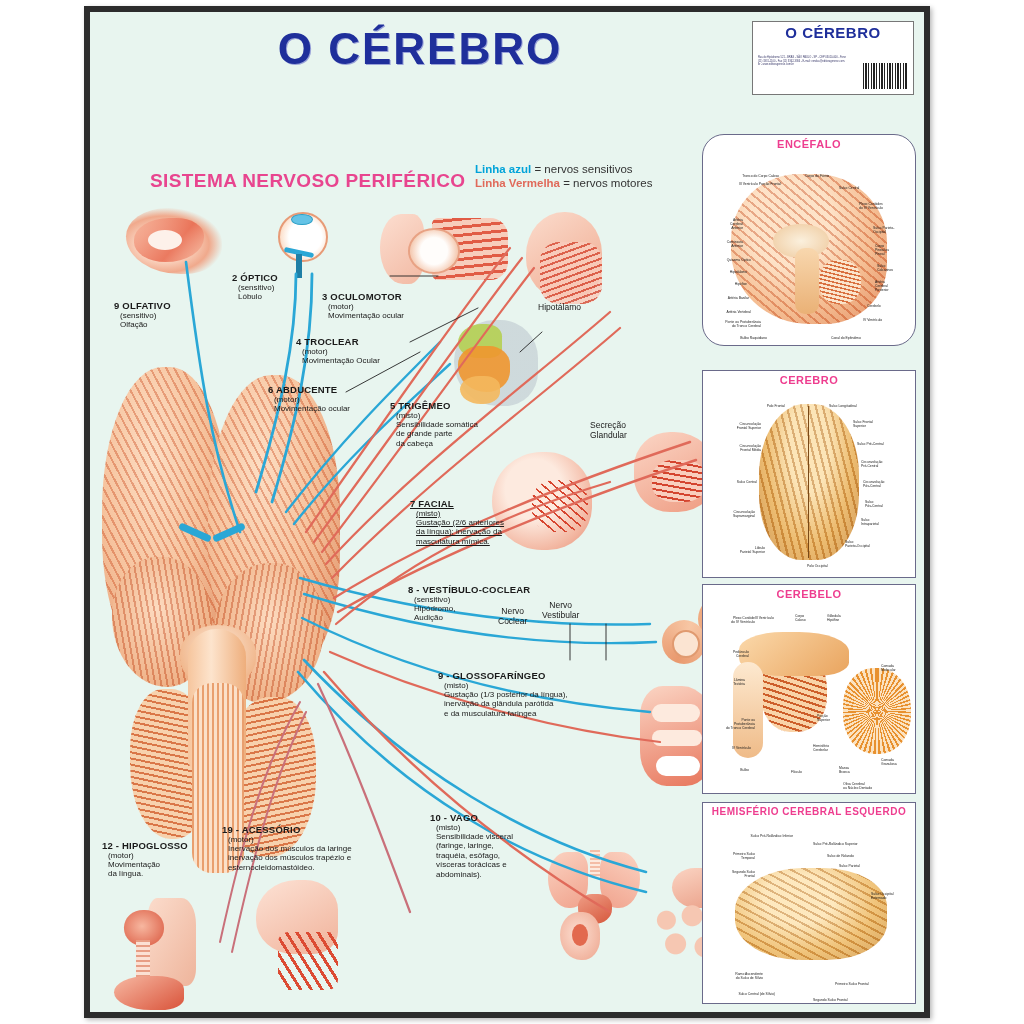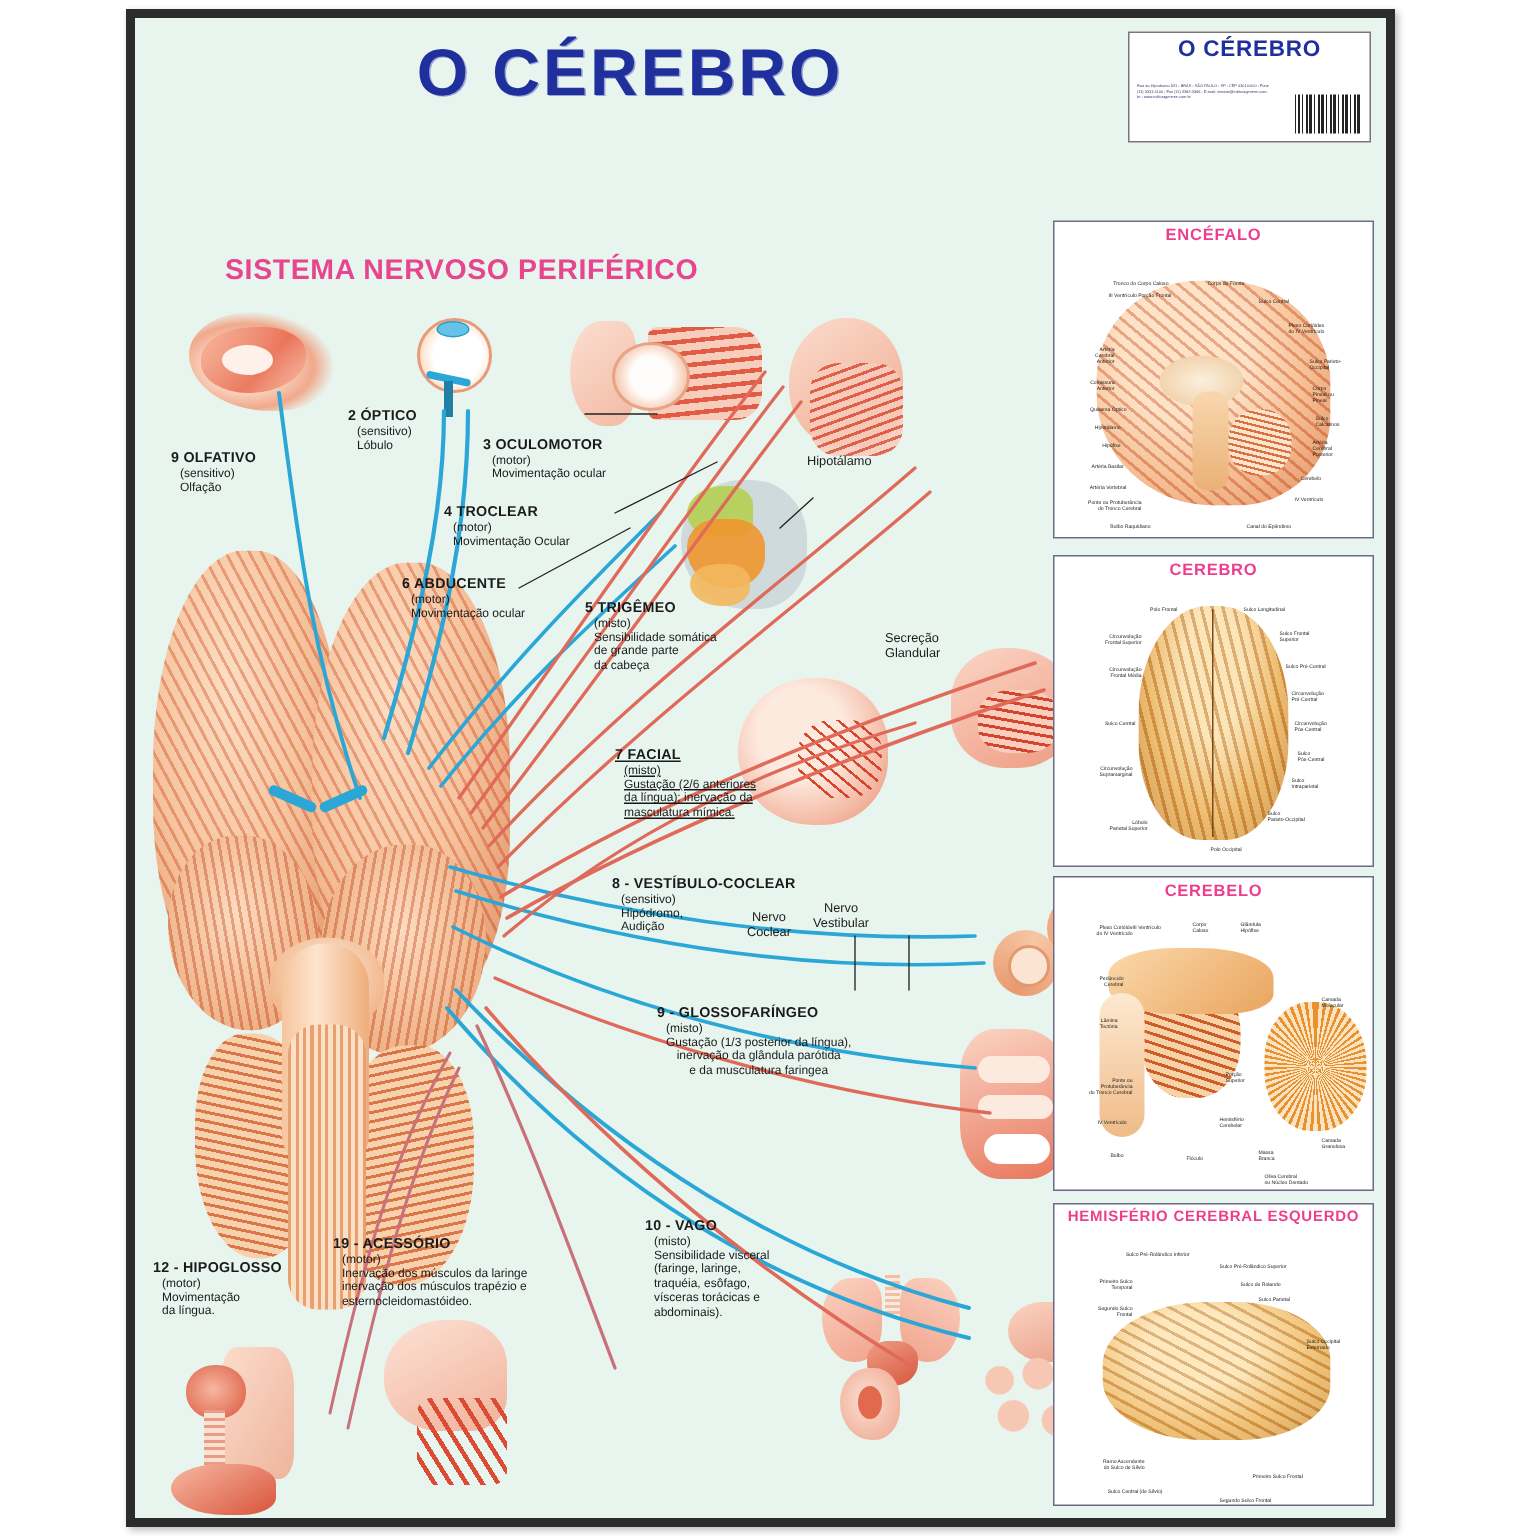--- a/index.html
+++ b/index.html
@@ -270,20 +270,28 @@
       <div id="title">O CÉREBRO</div>
 
       <div id="pub-box">
         <div id="pub-title">O CÉREBRO</div>
         <div id="pub-lines">Rua do Hipódromo 521 - BRÁS - SÃO PAULO - SP - CEP 03010-000 - Fone (11) 3331-1100 - Fax (11) 3362-3366 - E-mail: vendas@editoragenese.com.br - www.editoragenese.com.br</div>
         <div id="barcode"></div>
       </div>
 
       <div id="snp-heading">SISTEMA NERVOSO PERIFÉRICO</div>
 
+      <div id="legend">
+        <div>
+          <span class="blue">Linha azul</span><span> = nervos sensitivos</span>
+        </div>
+        <div>
+          <span class="red">Linha Vermelha</span><span> = nervos motores</span>
+        </div>
+      </div>
 
       <div class="art" id="art-nose">
         <div class="flesh"></div>
           <div class="cav"></div>
       </div>
 
       <div class="art" id="art-eye">
         <div class="globe"></div>
           <div class="lens"></div>
           <div class="optic2"></div>
@@ -458,21 +466,21 @@
       <div class="nlabel" style="left:318px;top:572px;">
         <div class="nhead">8 - VESTÍBULO-COCLEAR</div>
         <div class="ntype">(sensitivo)</div>
         <div class="nsub" style="white-space:pre-line;">Hipódromo,
 Audição</div>
       </div>
 
       <div class="nlabel" style="left:348px;top:658px;">
         <div class="nhead">9 - GLOSSOFARÍNGEO</div>
         <div class="ntype">(misto)</div>
-        <div class="nsub" style="white-space:pre-line;text-align:center;">Gustação (1/3 posterior da língua),
+        <div class="nsub" style="white-space:pre-line;">Gustação (1/3 posterior da língua),
 inervação da glândula parótida
 e da musculatura faringea</div>
       </div>
 
       <div class="nlabel" style="left:340px;top:800px;">
         <div class="nhead">10 - VAGO</div>
         <div class="ntype">(misto)</div>
         <div class="nsub" style="white-space:pre-line;">Sensibilidade visceral
 (faringe, laringe,
 traquéia, esôfago,
@@ -496,21 +504,21 @@
       </div>
 
       <div class="plain-label" style="left:448px;top:290px;">Hipotálamo</div>
       <div class="plain-label" style="left:500px;top:408px;white-space:pre-line;">Secreção
 Glandular</div>
       <div class="plain-label" style="left:408px;top:594px;white-space:pre-line;text-align:center;">Nervo
 Coclear</div>
       <div class="plain-label" style="left:452px;top:588px;white-space:pre-line;text-align:center;">Nervo
 Vestibular</div>
 
-      <div class="panel" style="left:612px;top:135px;width:212px;height:210px;">
+      <div class="panel" style="left:612px;top:122px;width:212px;height:210px;border-radius:22px;">
         <div class="panel-title">ENCÉFALO</div>
         <div class="panel-body">
           <div style="position:absolute;left:28px;top:22px;width:156px;height:150px;border-radius:44% 46% 40% 50%;
                       background:
                         repeating-linear-gradient(40deg, rgba(205,95,55,.45) 0 2px, rgba(255,228,205,.25) 2px 7px),
                         radial-gradient(ellipse at 38% 32%, #fde2c6 0 30%, #f2b382 60%, #d9713f 100%);"></div>
           <div style="position:absolute;left:70px;top:72px;width:56px;height:34px;border-radius:50%;
                       background:radial-gradient(ellipse at 50% 50%,#fbf0dd,#eec89b);"></div>
           <div style="position:absolute;left:92px;top:96px;width:24px;height:66px;border-radius:10px;
                       background:linear-gradient(180deg,#f8d7ae,#eab176);"></div>

